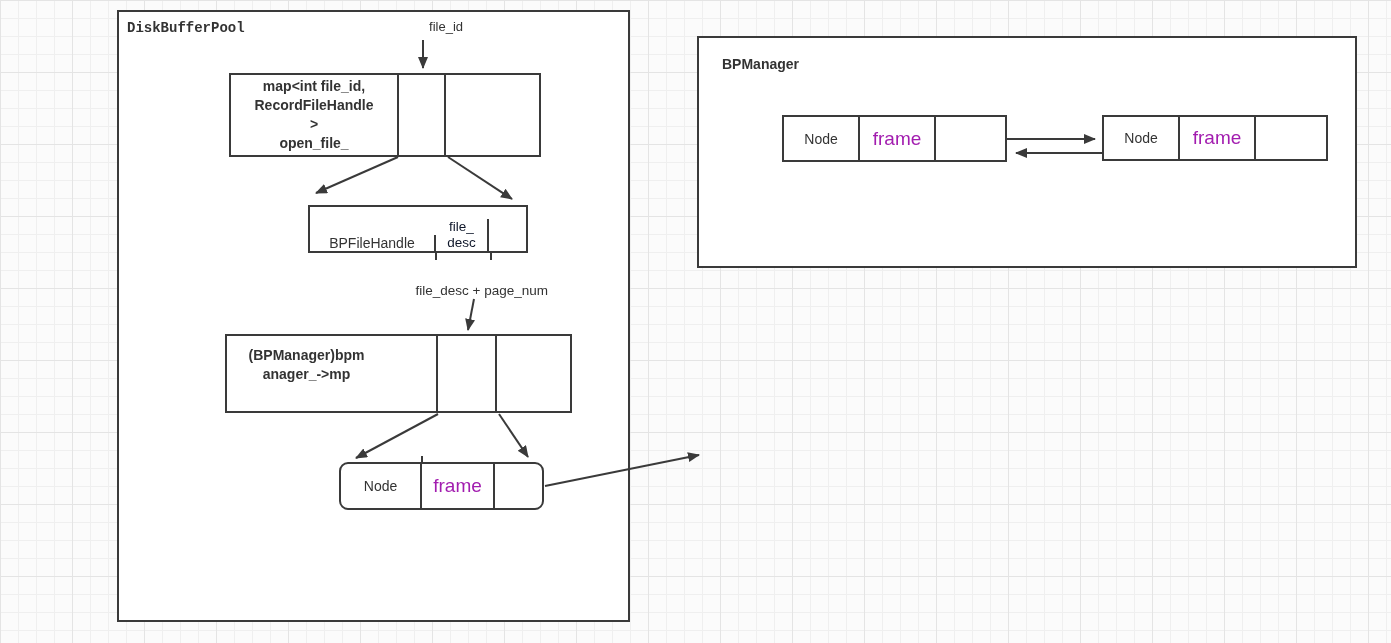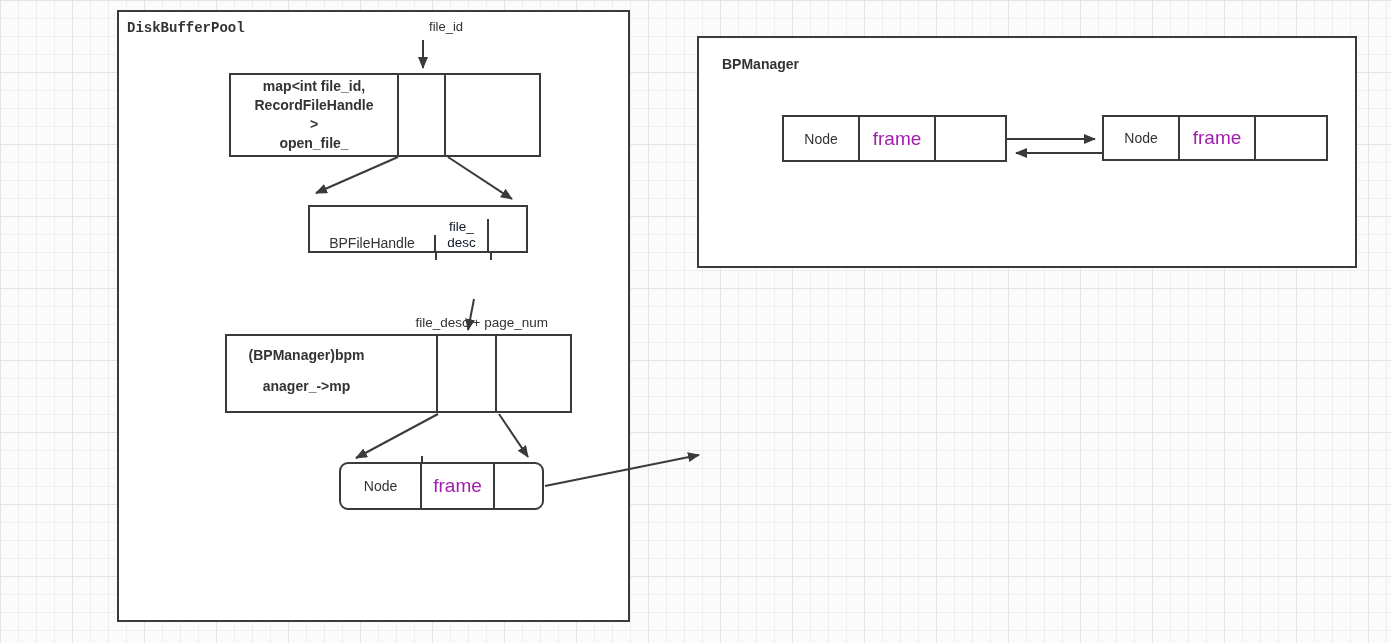--- a/index.html
+++ b/index.html
@@ -92,24 +92,24 @@
     <div class="cell divided" style="width:126px;">
       <div class="cell-title">BPFileHandle</div>
     </div>
     <div class="cell divided" style="width:53px;">
       <div class="reg-line">file_</div>
       <div class="reg-line">desc</div>
     </div>
     <div class="cell grow"></div>
   </div>
 
-  <div class="free-label" style="left:358px;top:283px;width:190px;font-size:13.5px;margin-top:32px;">file_desc + page_num</div>
+  <div class="free-label" style="left:358px;top:283px;width:190px;font-size:13.5px;">file_desc + page_num</div>
 
   <div class="shape tbox" style="left:225px;top:334px;width:347px;height:79px;">
-    <div class="cell divided" style="width:211px;justify-content:flex-start;padding-top:10px;padding-right:50px;gap:12px;">
+    <div class="cell divided" style="width:211px;justify-content:flex-start;padding-top:10px;padding-right:50px;">
       <div class="bold-line">(BPManager)bpm</div>
       <div class="bold-line">anager_-&gt;mp</div>
     </div>
     <div class="cell divided" style="width:59px;"></div>
     <div class="cell grow"></div>
   </div>
 
   <div class="shape tbox rounded" style="left:339px;top:462px;width:205px;height:48px;">
     <div class="cell divided" style="width:81px;">
       <div class="cell-title">Node</div>

